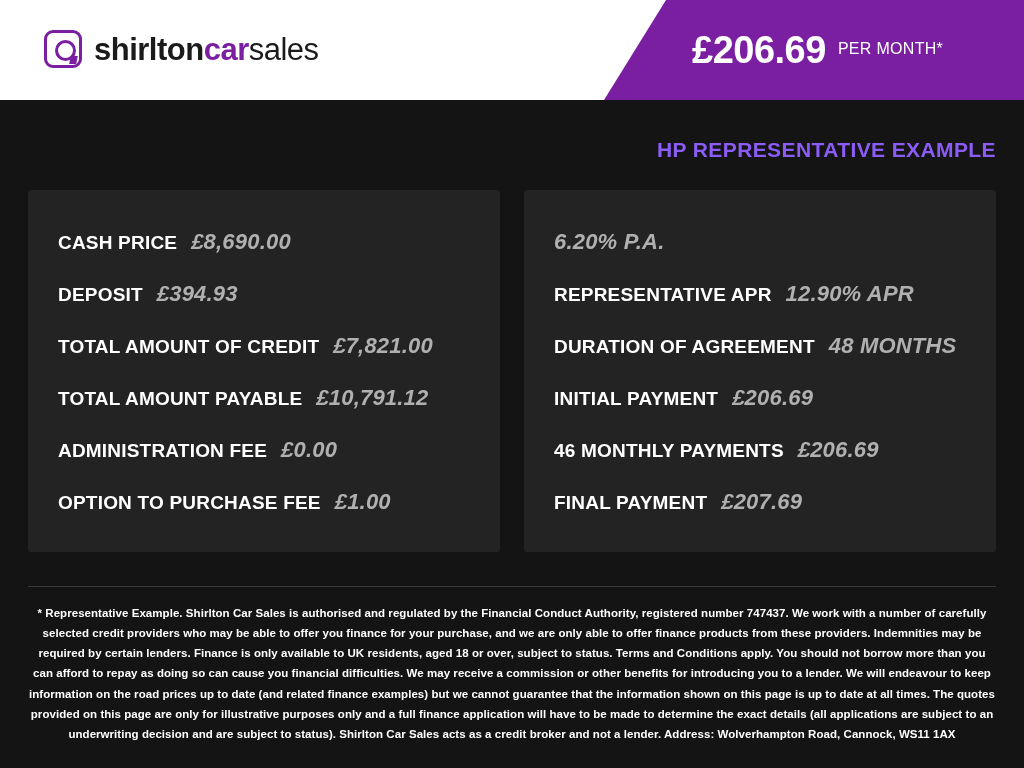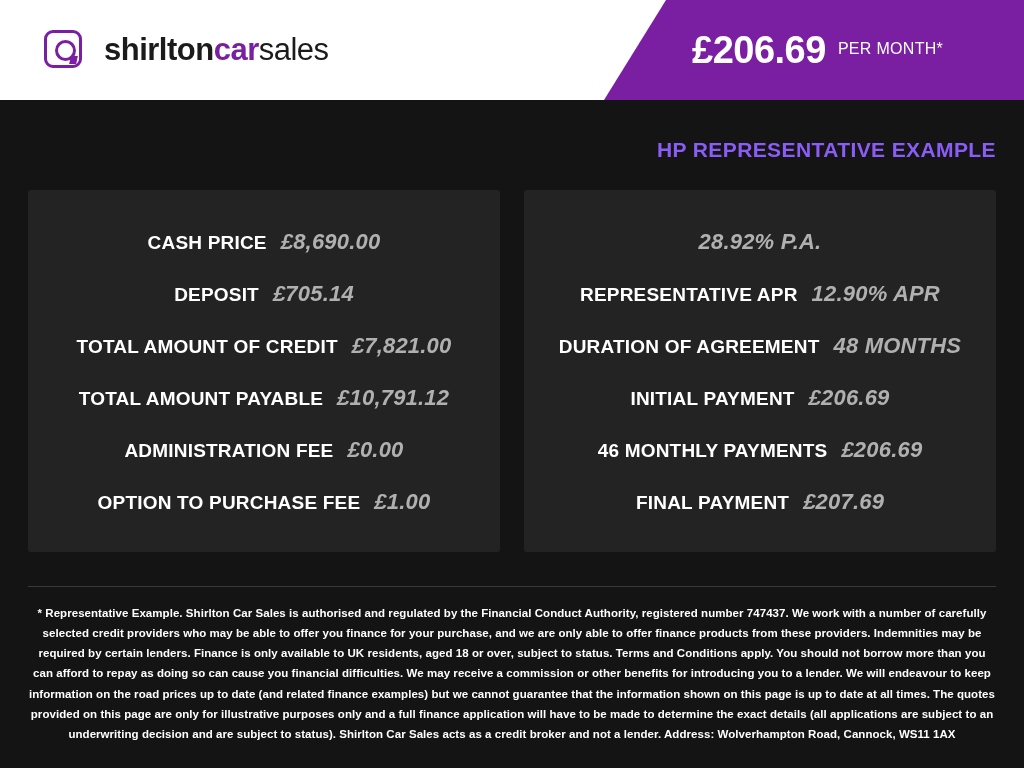--- a/index.html
+++ b/index.html
@@ -24,21 +24,21 @@
     height: 100px;
     background: #ffffff;
     overflow: hidden;
   }
   .brand {
     position: absolute;
     left: 44px;
     top: 30px;
     display: flex;
     align-items: center;
-    gap: 22px;
+    gap: 12px;
   }
   .brand-mark {
     width: 38px;
     height: 38px;
     border: 3px solid #7b1fa2;
     border-radius: 9px;
     position: relative;
     background: #ffffff;
     flex: none;
   }
@@ -120,21 +120,21 @@
   }
   .panel {
     flex: 1;
     background: #232323;
     border-radius: 3px;
     padding: 26px 30px 24px 30px;
   }
   .row {
     display: flex;
     align-items: baseline;
-    justify-content: center;
+    justify-content: flex-start;
     padding: 13px 0;
     gap: 14px;
   }
   .row-label {
     color: #ffffff;
     font-size: 19px;
     font-weight: bold;
     letter-spacing: 0.2px;
     white-space: nowrap;
   }
@@ -186,21 +186,21 @@
     <div class="section-title">HP REPRESENTATIVE EXAMPLE</div>
 
     <div class="panels">
       <div class="panel">
         <div class="row">
           <span class="row-label">CASH PRICE</span>
           <span class="row-value">£8,690.00</span>
         </div>
         <div class="row">
           <span class="row-label">DEPOSIT</span>
-          <span class="row-value">£705.14</span>
+          <span class="row-value">£394.93</span>
         </div>
         <div class="row">
           <span class="row-label">TOTAL AMOUNT OF CREDIT</span>
           <span class="row-value">£7,821.00</span>
         </div>
         <div class="row">
           <span class="row-label">TOTAL AMOUNT PAYABLE</span>
           <span class="row-value">£10,791.12</span>
         </div>
         <div class="row">
@@ -208,21 +208,21 @@
           <span class="row-value">£0.00</span>
         </div>
         <div class="row">
           <span class="row-label">OPTION TO PURCHASE FEE</span>
           <span class="row-value">£1.00</span>
         </div>
       </div>
 
       <div class="panel">
         <div class="row">
-          <span class="row-value">28.92% P.A.</span>
+          <span class="row-value">6.20% P.A.</span>
         </div>
         <div class="row">
           <span class="row-label">REPRESENTATIVE APR</span>
           <span class="row-value">12.90% APR</span>
         </div>
         <div class="row">
           <span class="row-label">DURATION OF AGREEMENT</span>
           <span class="row-value">48 MONTHS</span>
         </div>
         <div class="row">

